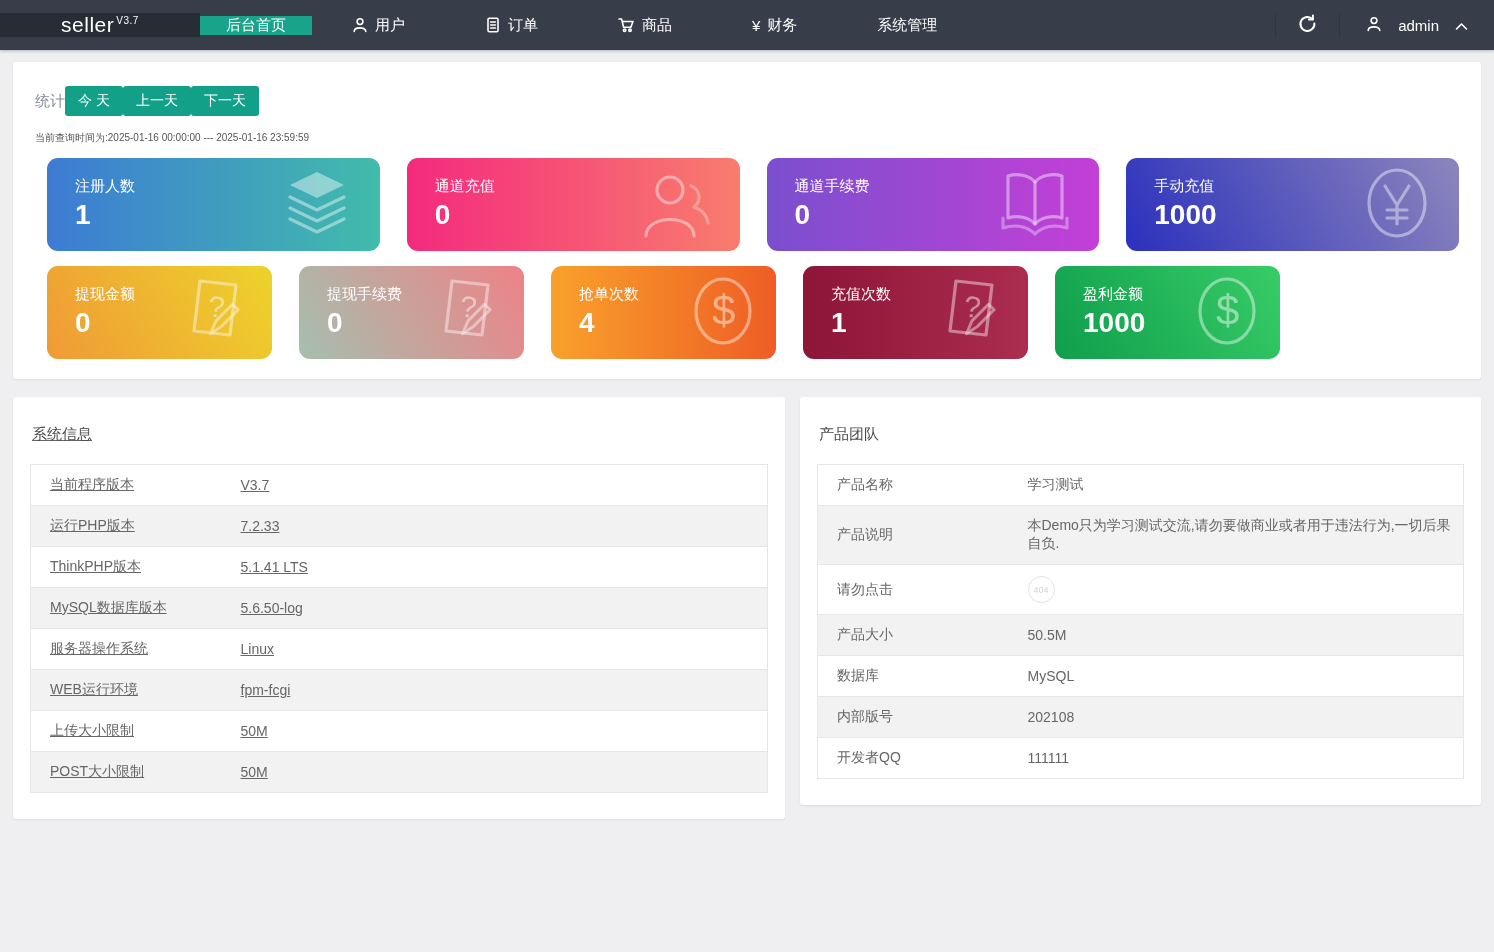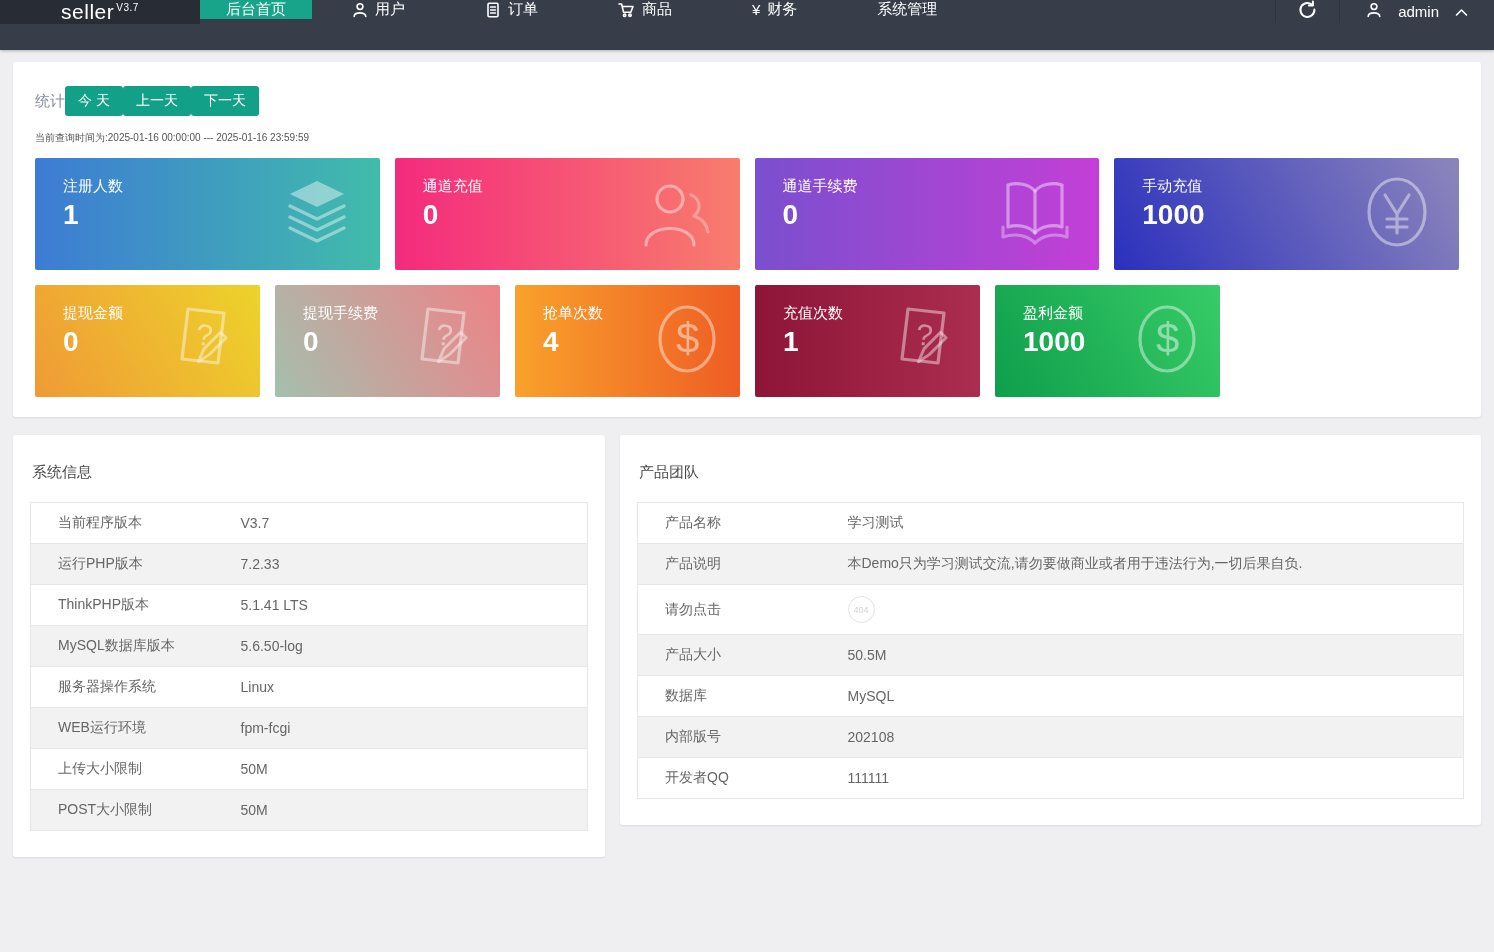--- a/index.html
+++ b/index.html
@@ -4,21 +4,21 @@
 <style>
   * { margin:0; padding:0; box-sizing:border-box; }
   html,body { width:1494px; height:952px; }
   body {
     font-family:"Liberation Sans","DejaVu Sans",sans-serif;
     background:#efeff1;
     color:#666;
     overflow:hidden;
   }
   
-  .navbar { height:50px; background:#373e4a; display:flex; align-items:flex-start; box-shadow:0 1px 3px rgba(0,0,0,.25); }
+  .navbar { height:50px; background:#373e4a; display:flex; align-items:center; box-shadow:0 1px 3px rgba(0,0,0,.25); }
   .brand { width:200px; background:#272c35; color:#fff; display:flex; align-items:center; justify-content:center; font-size:21px; letter-spacing:.5px; }
   .brand sup { font-size:10px; margin-left:2px; position:relative; top:-5px; }
   .nav-menu { display:flex; align-items:stretch; flex:1; }
   .nav-item { display:flex; align-items:center; padding:0 40px; color:#fff; font-size:15px; cursor:pointer; }
   .nav-item.active { background:#17a48b; padding:0 26px; }
   .nav-item .nicon { display:inline-flex; margin-right:7px; }
   .nav-item .yen-glyph { font-size:15px; margin-right:7px; }
   .nav-right { display:flex; align-items:stretch; }
   .nav-refresh { display:flex; align-items:center; padding:0 22px; border-left:1px solid #2e3440; border-right:1px solid #2e3440; cursor:pointer; }
   .nav-user { display:flex; align-items:center; gap:16px; color:#fff; font-size:15px; padding:0 26px; cursor:pointer; }
@@ -27,40 +27,40 @@
   .page { padding:12px 13px 0; }
   .panel { background:#fff; border-radius:3px; box-shadow:0 1px 2px rgba(0,0,0,.08); }
   
   .stats-panel { padding:24px 22px 20px; }
   .stats-head { display:flex; align-items:center; }
   .stats-label { color:#868d9c; font-size:15px; }
   .range-btn { background:#12a089; color:#fff; border:none; border-radius:3px; font-size:14px; padding:6px 13px; cursor:pointer; font-family:inherit; }
   .query-time { margin-top:15px; font-size:10px; color:#555; }
   .cards-row { display:flex; gap:15px; margin-top:13px; }
   .cards-row.second { margin-top:15px; }
-  .stat-card { position:relative; height:112px; border-radius:2px; color:#fff; padding:19px 0 0 28px; overflow:hidden; }
+  .stat-card { position:relative; height:93px; border-radius:11px; color:#fff; padding:19px 0 0 28px; overflow:hidden;margin-left:12px; }
   .cards-row.first .stat-card { flex:1; }
   .cards-row.second .stat-card { width:225px; }
   .stat-card .c-label { font-size:15px; }
   .stat-card .c-value { font-size:28px; font-weight:bold; margin-top:3px; }
   .stat-card .c-icon { position:absolute; right:26px; top:50%; transform:translateY(-50%); opacity:.85; }
   .cards-row.second .stat-card .c-icon { right:18px; }
   svg.cic { stroke:rgba(255,255,255,.5); fill:none; stroke-width:3.2; stroke-linecap:round; stroke-linejoin:round; }
   svg.cic text { stroke:none; fill:rgba(255,255,255,.55); font-family:"Liberation Sans","DejaVu Sans",sans-serif; }
   
   .bottom { display:flex; gap:15px; margin-top:18px; align-items:flex-start; }
   .info-panel { padding:26px 17px 26px; }
-  .info-panel.left { width:592px; }
+  .info-panel.left { width:772px;text-decoration:underline; }
   .info-panel.right { flex:1; }
   .panel-title { font-size:15px; color:#4a4a4a; margin:2px 0 20px 2px; }
   table.info { width:100%; border-collapse:collapse; border:1px solid #e7e7e7; font-size:14px; color:#666; }
   table.info tr { border-bottom:1px solid #e7e7e7; }
   table.info tr:nth-child(even) { background:#f2f2f2; }
   table.info td { padding:11px 0; height:39px; vertical-align:middle; }
-  table.info td.lbl { width:210px; padding-left:27px; }
+  table.info td.lbl { width:210px; padding-left:19px; }
   .badge-404 { display:inline-flex; align-items:center; justify-content:center; width:27px; height:27px; border:1px solid #e2e2e2; border-radius:50%; color:#d4d4d4; font-size:9px; }
 </style>
 </head>
 <body>
 
 <div class="navbar">
   <div class="brand">
     <span>seller</span>
       <sup>V3.7</sup>
   </div>

